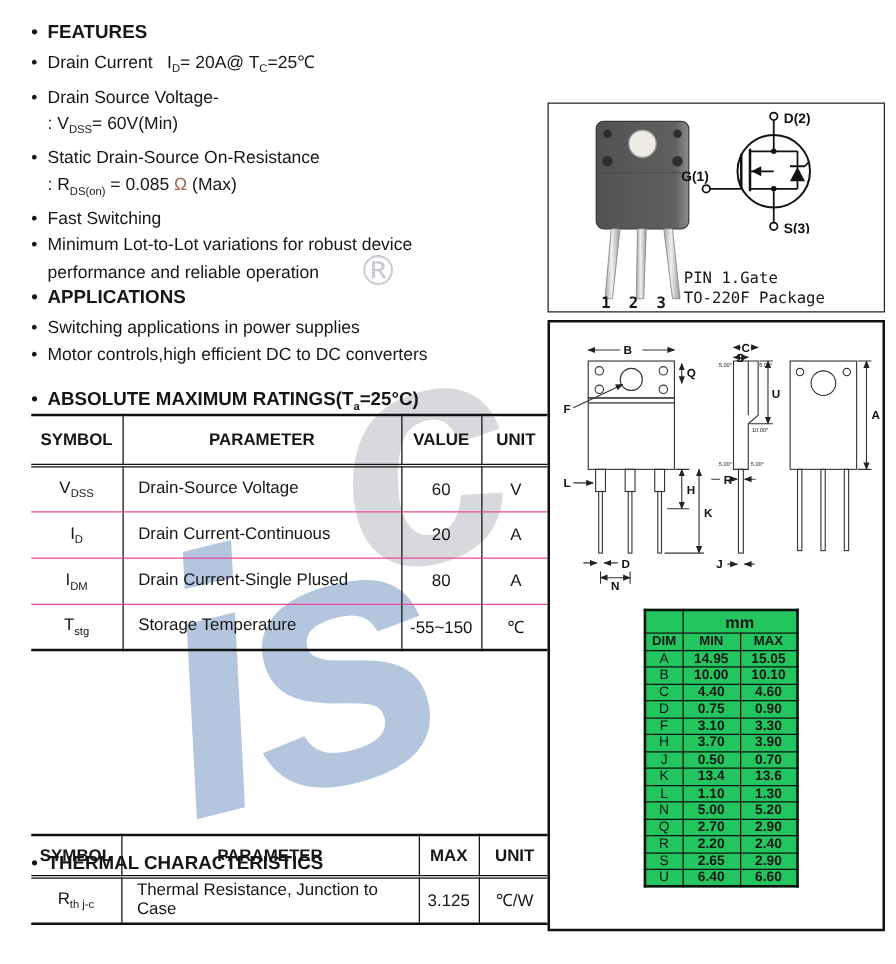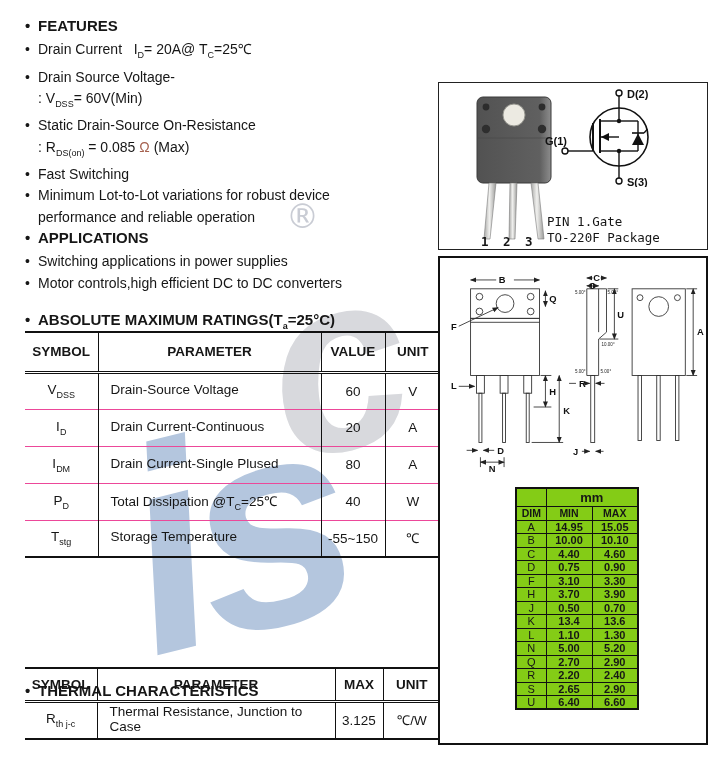--- a/index.html
+++ b/index.html
@@ -48,21 +48,21 @@
   
   #box1 { left:438px; top:82px; width:270px; height:168px; border:1px solid #222; background:#fff; z-index:1; }
   #box2 { left:438px; top:256px; width:270px; height:489px; border:2px solid #111; background:#fff; z-index:1; }
 
   .mono { font-family:"DejaVu Sans Mono","Liberation Mono",monospace; }
   #pin-lines { left:108px; top:104px; font-size:12.5px; line-height:13.8px; white-space:pre; }
   #package-label { left:108px; top:147px; font-size:12.5px; }
   #leg-numbers { left:42px; top:151px; font-size:12.5px; font-weight:bold; word-spacing:7px; }
 
   
-  .dims { border-collapse:collapse; border:2px solid #111; background:#84cc16; }
+  .dims { border-collapse:collapse; border:2px solid #111; background:#22c55e; }
   .dims th, .dims td { border:1px solid #111; text-align:center; padding:0;
                        font-size:11px; vertical-align:middle; }
   .dims tr.r-mm { height:18px; } .dims tr.r-mm th { font-size:13px; }
   .dims tr.r-hd { height:14px; } .dims tr.r-hd th { font-size:10.5px;text-align:center; }
   .dims tbody tr { height:13.5px; }
   .dims td.num { font-weight:bold;margin-top:40px; }
   #dims-table { left:75px; top:229px; }
 
   svg text { font-family:"Liberation Sans",sans-serif; }
 </style>
@@ -129,26 +129,20 @@
         <td class="c-unit">A</td>
       </tr>
 
       <tr>
         <td class="c-sym"><span>I</span><sub>DM</sub></td>
         <td class="c-par"><span>Drain Current-Single Plused</span><sub></sub><span></span></td>
         <td class="c-val">80</td>
         <td class="c-unit">A</td>
       </tr>
 
-      <tr>
-        <td class="c-sym"><span>P</span><sub>D</sub></td>
-        <td class="c-par"><span>Total Dissipation @T</span><sub>C</sub><span>=25℃</span></td>
-        <td class="c-val">40</td>
-        <td class="c-unit">W</td>
-      </tr>
 
 
       <tr>
         <td class="c-sym"><span>T</span><sub>stg</sub></td>
         <td class="c-par"><span>Storage Temperature</span><sub></sub><span></span></td>
         <td class="c-val">-55~150</td>
         <td class="c-unit">℃</td>
       </tr>
     </tbody>
 </table>

